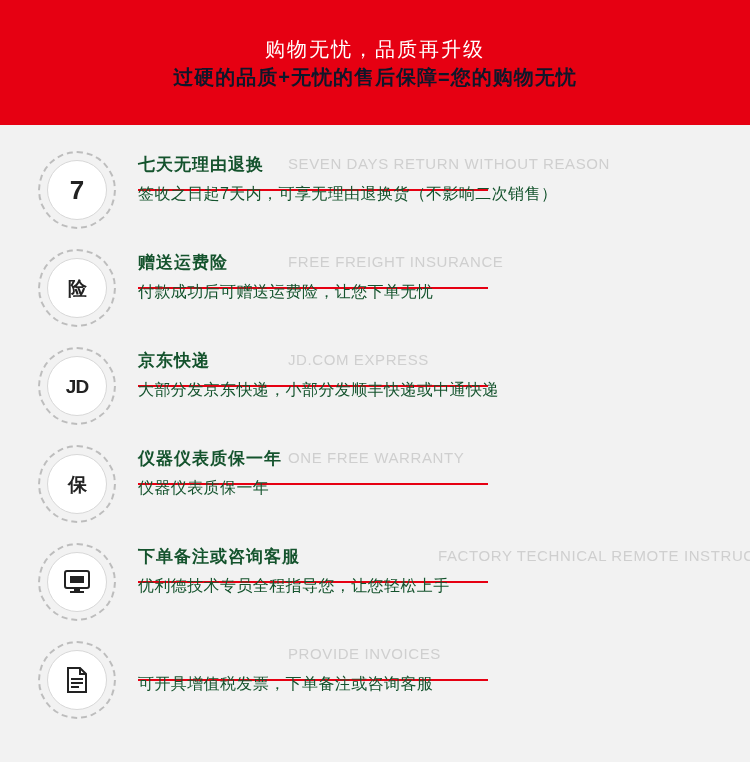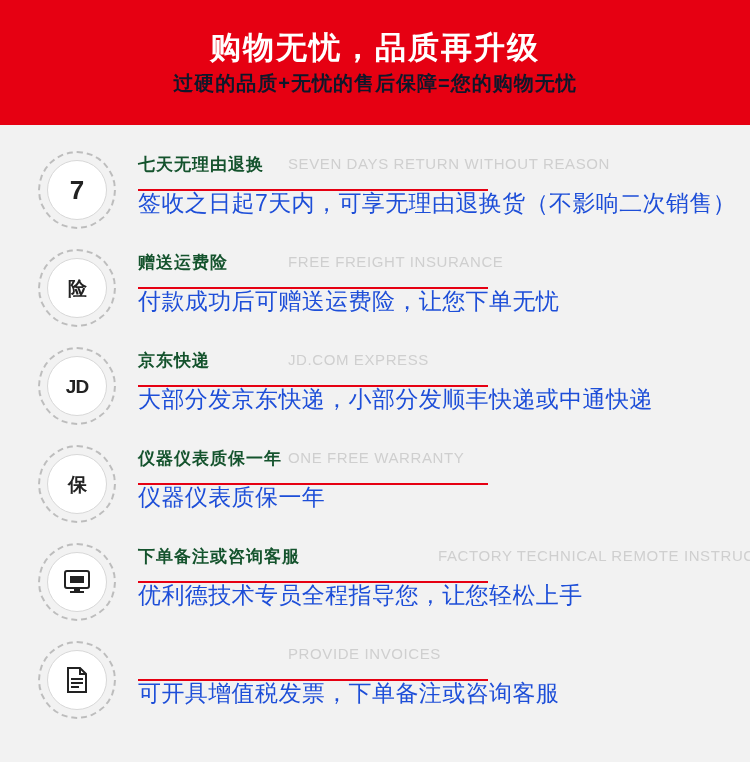--- a/index.html
+++ b/index.html
@@ -27,22 +27,22 @@
     height: 125px;
     background: #e60012;
     box-sizing: border-box;
     display: flex;
     flex-direction: column;
     align-items: center;
     justify-content: center;
   }
   .header-title {
     color: #ffffff;
-    font-size: 31px;
-    font-weight: bold;
+    font-size: 20px;
+    font-weight: normal;
     letter-spacing: 2px;
     line-height: 1.1;
     margin-bottom: 6px;
     text-align: center;
   }
   .header-sub {
     color: #0f172a;
     font-size: 20px;
     font-weight: bold;
     letter-spacing: 1px;
@@ -142,23 +142,23 @@
   .underline {
     position: absolute;
     left: 0;
     top: 40px;
     width: 350px;
     height: 2px;
     background: #e60012;
   }
   .desc {
     position: relative;
-    margin-top: 9px;
-    font-size: 23px;
-    color: #1d4ed8;
+    margin-top: 0;
+    font-size: 16px;
+    color: #14532d;
     letter-spacing: 0.4px;
     line-height: 22px;
   }
 </style>
 </head>
 <body>
 
 <div class="page">
 
   <div class="header">

